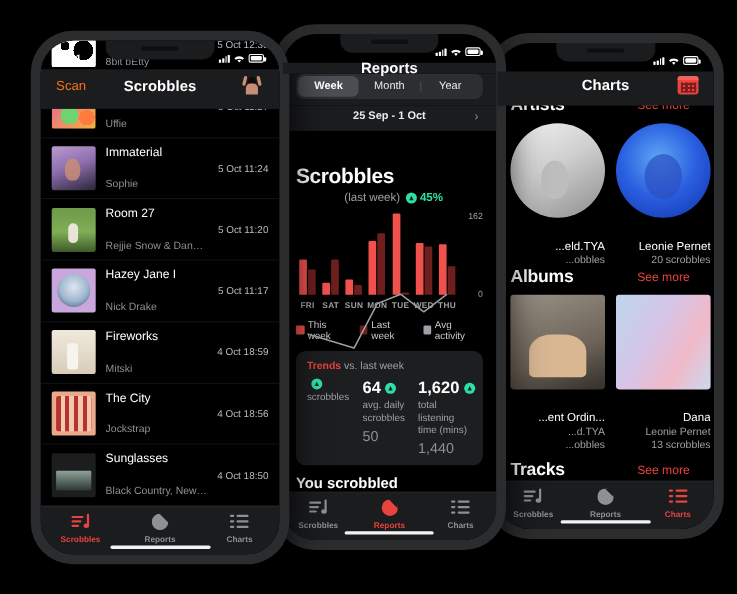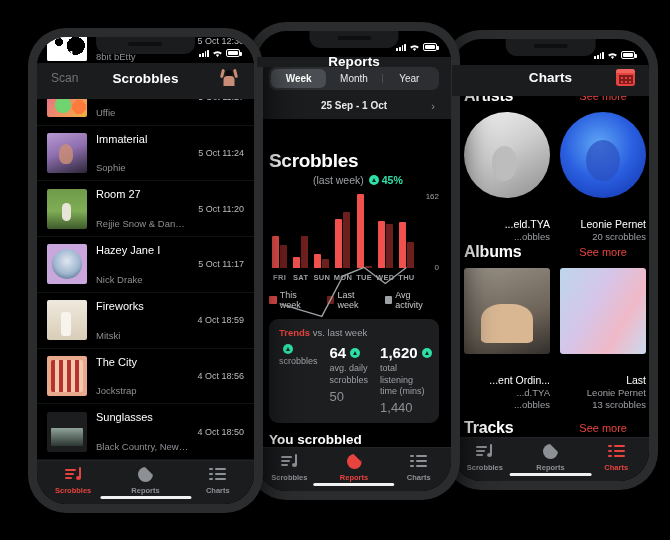--- a/index.html
+++ b/index.html
@@ -55,21 +55,21 @@
   .batt::after { content:''; position:absolute; right:-2.5px; top:2px; width:1.5px; height:3.5px; background:#fff; border-radius:0 1px 1px 0;}
   .batt i { position:absolute; left:1px; top:1px; bottom:1px; right:1px; background:#fff; border-radius:1px;}
 
   
   .navbar {
     position: relative; z-index: 20;
     display: flex; align-items: center; justify-content: space-between;
     padding: 4px 14px 10px 14px;
     background: #1b1c1e;
   }
-  .nav-left { font-size: 12px; color: #737373; font-weight: normal; }
+  .nav-left { font-size: 12px; color: #f97316; font-weight: normal; }
   .nav-title-wrap { position: absolute; left: 0; right: 0; text-align: center; pointer-events: none; }
   .nav-title { font-size: 13.5px; color: #fff; font-weight: bold; letter-spacing: .1px; }
   .nav-sub { font-size: 8.5px; color: #8d9094; margin-top: 1px; }
   .avatar {
     width: 22px; height: 22px; border-radius: 3px; overflow: hidden;
     background: #1b1c1e; position: relative;
   }
   .avatar .head { position:absolute; left:50%; top:3px; transform:translateX(-50%); width:7px; height:7px; border-radius:50%; background:#100c0c;}
   .avatar .body { position:absolute; left:50%; top:9px; transform:translateX(-50%); width:11px; height:10px; border-radius:4px 4px 0 0; background:#c98d77;}
   .avatar .arm { position:absolute; top:2px; width:3px; height:9px; border-radius:2px; background:#c98d77;}
@@ -300,21 +300,21 @@
             </div>
             <div class="row-h">
               <div class="card">
                 <div class="sq al1"></div>
                 <div class="c-title">...ent Ordin...</div>
                 <div class="c-sub">...d.TYA</div>
                 <div class="c-sub">...obbles</div>
               </div>
               <div class="card">
                 <div class="sq al2"></div>
-                <div class="c-title">Last</div>
+                <div class="c-title">Dana</div>
                 <div class="c-sub">Leonie Pernet</div>
                 <div class="c-sub">13 scrobbles</div>
               </div>
 
             </div>
 
             <div class="sec-head" style="margin-top:9px">
               <div class="sec-title">Tracks</div>
               <div class="see-more">See more</div>
             </div>

